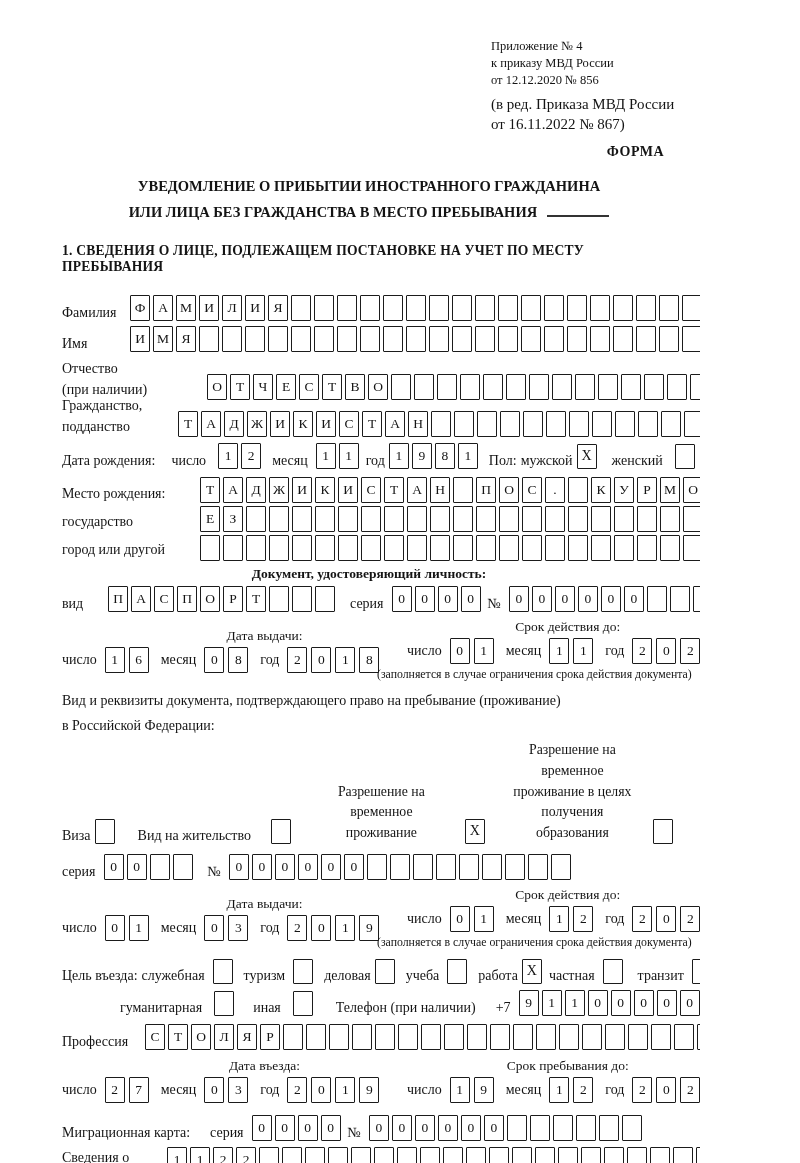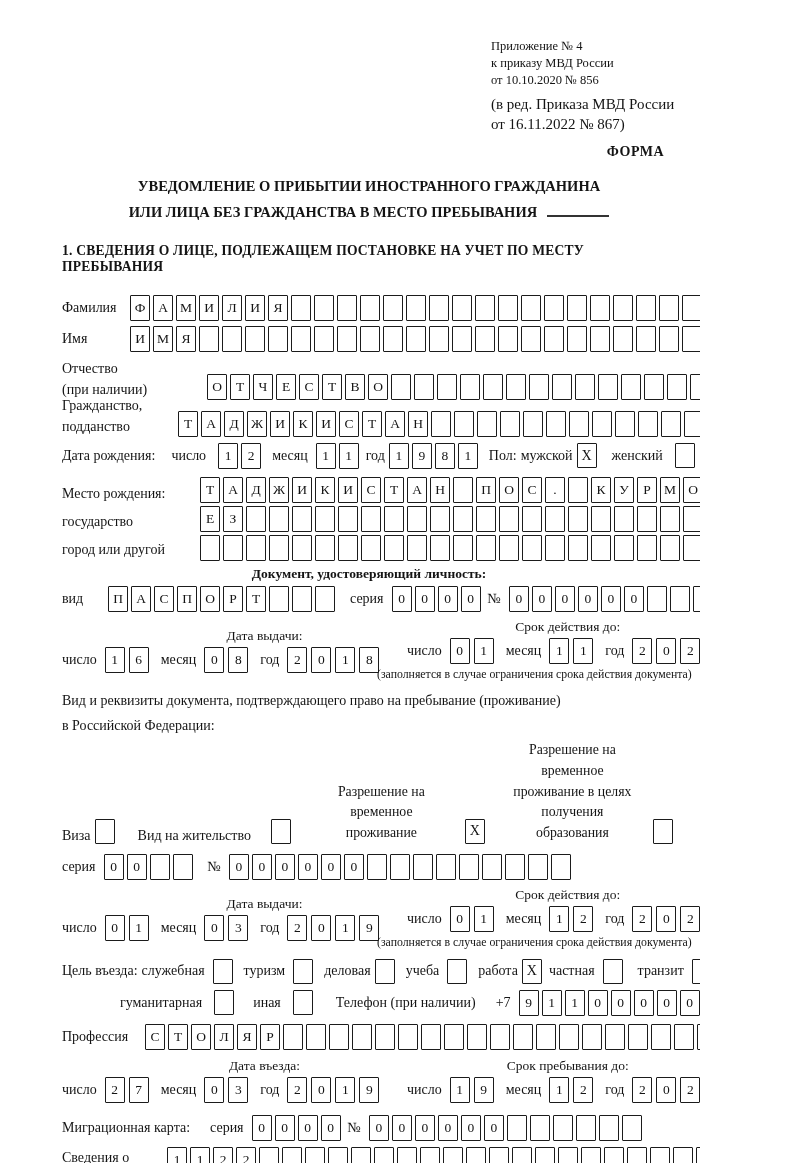--- a/index.html
+++ b/index.html
@@ -5,21 +5,21 @@
   html,body{margin:0;padding:0;background:#fff;}
   .page{position:relative;width:700px;height:1163px;box-sizing:border-box;
         padding:38px 24px 10px 62px;overflow:hidden;background:#fff;
         font-family:"Liberation Serif","DejaVu Serif",serif;color:#141414;}
   .appendix{margin-left:auto;width:185px;font-size:12.5px;line-height:1.35;}
   .appendix .rev{margin-top:5px;font-size:15px;}
   .forma{text-align:right;padding-right:12px;font-weight:bold;font-size:14px;margin-top:10px;letter-spacing:.5px;}
   .title{text-align:center;font-weight:bold;font-size:14.5px;line-height:1.75;margin-top:14px;}
   .title-blank{display:inline-block;width:62px;border-bottom:2px solid #333;margin-left:10px;}
   .sec-head{font-weight:bold;font-size:13.6px;margin-top:18px;letter-spacing:.2px;}
-  .row{display:flex;align-items:center;}
+  .row{display:flex;align-items:flex-end;}
   .rowtop{display:flex;align-items:flex-end;}
   .lbl{font-size:14px;white-space:nowrap;flex:none;}
   .lblcol{font-size:14px;line-height:21px;flex:none;}
   .cells{display:flex;flex:none;}
   .cell,.cb{box-sizing:border-box;width:20px;height:26px;border:1.7px solid #1b1b1b;border-radius:1px;
         margin-right:3px;display:flex;align-items:center;justify-content:center;
         font-size:13.5px;background:#fff;flex:none;}
   .cb{width:20px;height:25px;font-size:14px;}
   .stack>.cells{margin-bottom:3px;}
   .center-bold{text-align:center;font-weight:bold;font-size:13.5px;}
@@ -36,21 +36,21 @@
   .gap16{width:16px;flex:none;} .gap20{width:20px;flex:none;}
 </style>
 </head>
 <body>
 
 <div class="page">
 
   <div class="appendix">
     <div>Приложение № 4</div>
     <div>к приказу МВД России</div>
-    <div>от 10.10.2020 № 856</div>
+    <div>от 12.12.2020 № 856</div>
     <div class="rev">
       <div>(в ред. Приказа МВД России</div>
       <div>от 16.11.2022 № 867)</div>
     </div>
   </div>
 
   <div class="forma">ФОРМА</div>
 
   <div class="title">
     <div>УВЕДОМЛЕНИЕ О ПРИБЫТИИ ИНОСТРАННОГО ГРАЖДАНИНА</div>

